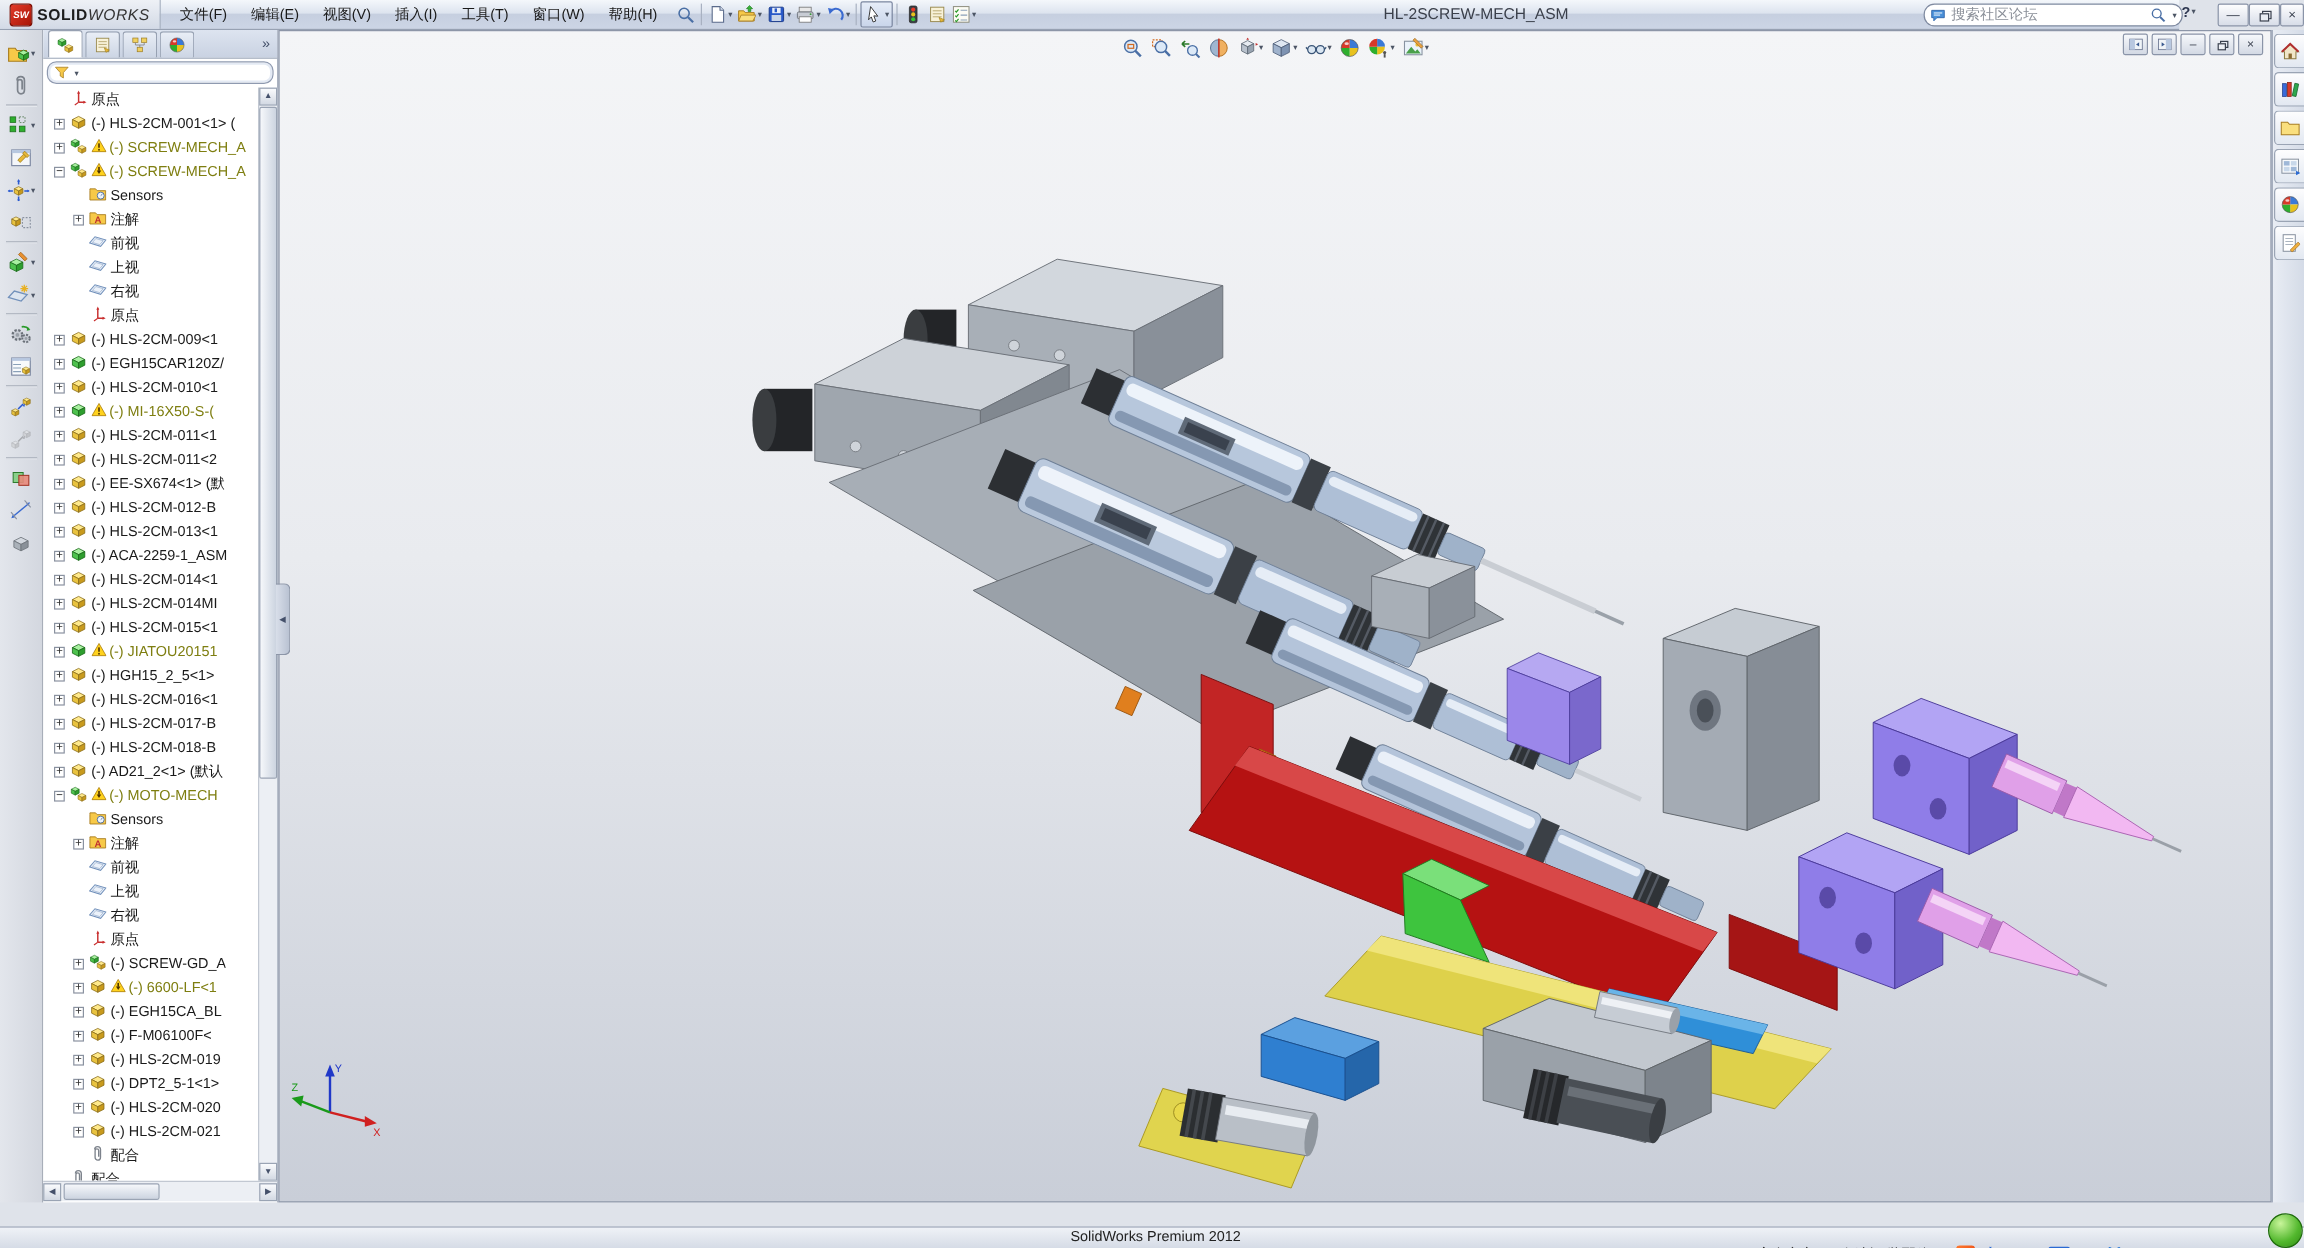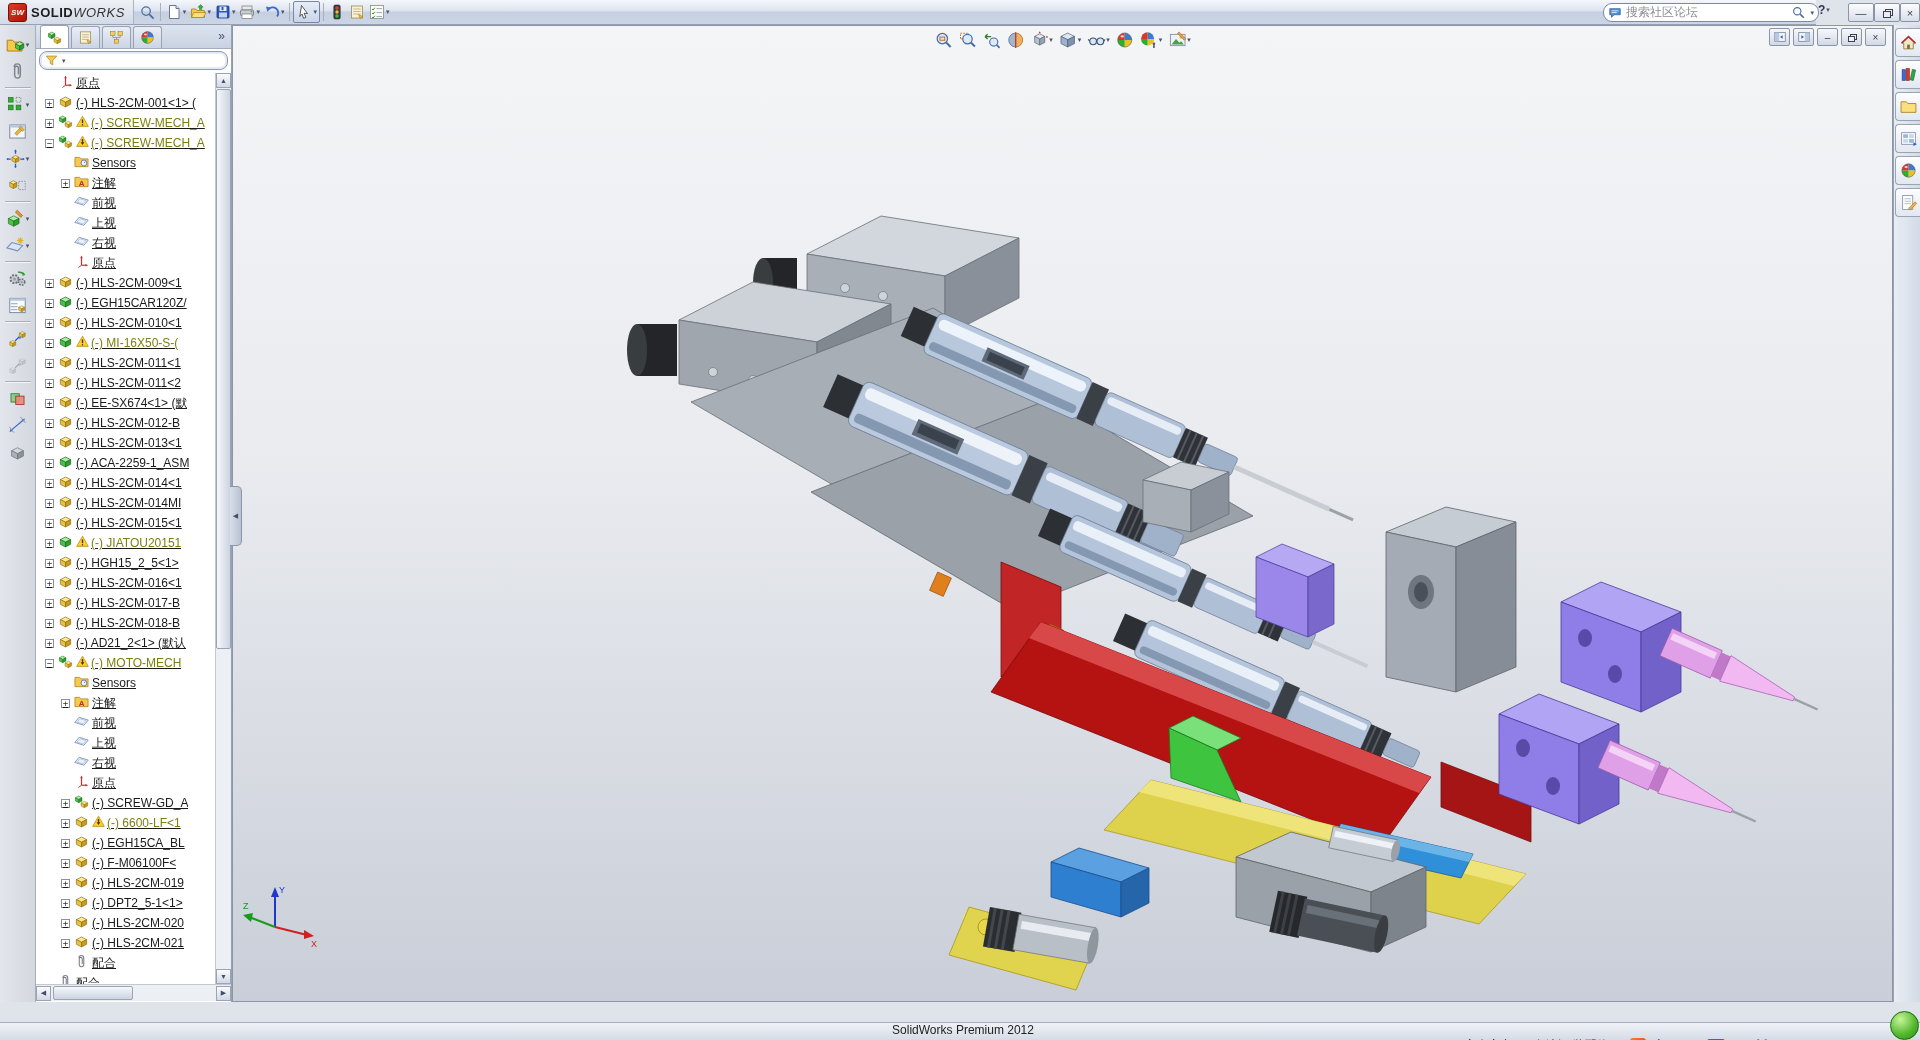--- a/index.html
+++ b/index.html
@@ -50,21 +50,21 @@
     background:linear-gradient(#dde4f0,#c9d2e2);border-bottom:1px solid #a4adbd;
     display:flex;align-items:flex-end;padding-left:4px;gap:2px;}
   .fmtab{width:27px;height:21px;border:1px solid #97a1b2;border-bottom:none;border-radius:3px 3px 0 0;
     background:linear-gradient(#e9eef6,#ccd5e4);display:flex;align-items:center;justify-content:center;}
   .fmtab.active{background:#fff;height:22px;}
   .fm-overflow{margin-left:auto;margin-right:4px;color:#44506a;font-size:12px;align-self:center;}
   .fm-filter{position:absolute;left:3px;top:26px;right:3px;height:17px;border:1px solid #8f9ab0;
     border-radius:8px;background:#fff;display:flex;align-items:center;padding:0 5px;gap:3px;
     box-shadow:0 0 0 2px #e4eaf4 inset;}
   #tree{position:absolute;left:1px;top:48px;right:16px;bottom:18px;overflow:hidden;background:#fff;}
-  .row{height:20px;display:flex;align-items:center;white-space:nowrap;cursor:default;text-decoration:underline;}
+  .row{height:20px;display:flex;align-items:center;white-space:nowrap;cursor:default;}
   .exp{width:9px;height:9px;box-sizing:border-box;border:1px solid #8a92a0;background:#fff;
     font-size:9px;line-height:7px;text-align:center;color:#333;margin-right:4px;flex:none;
     font-family:"DejaVu Sans Mono",monospace;}
   .expsp{width:13px;flex:none;}
   .ticon{margin-right:3px;flex:none;}
   .wicon{margin-right:2px;flex:none;}
   .tlabel{font-size:12px;overflow:hidden;text-overflow:clip;}
   .olive{color:#7e7e10;}
   
   .sbv{position:absolute;right:0;top:48px;bottom:18px;width:15px;background:#eceff4;border-left:1px solid #c2c8d2;}
@@ -457,20 +457,29 @@
 </defs>
 </svg>
 
 <div id="app">
 
   <div id="titlebar">
     <div class="logo">
       <span class="logo-badge">SW</span>
       <span class="brand"><b>SOLID</b><i>WORKS</i></span>
     </div>
+    <div id="menus">
+        <span class="menu-item">文件(F)</span>
+        <span class="menu-item">编辑(E)</span>
+        <span class="menu-item">视图(V)</span>
+        <span class="menu-item">插入(I)</span>
+        <span class="menu-item">工具(T)</span>
+        <span class="menu-item">窗口(W)</span>
+        <span class="menu-item">帮助(H)</span>
+      </div>
     <span class="tbtn" style="margin-left:4px;">
       <svg width="15" height="15">
           <use href="#s-maglass"></use>
         </svg>
     </span>
     <span class="tb-sep"></span>
     <div id="stdbar" style="display:flex;align-items:center;">
         <span class="tbtn">
           <svg width="16" height="16">
             <use href="#s-new" xlink:href="#s-new"></use>
@@ -519,20 +528,21 @@
             <use href="#s-sheet" xlink:href="#s-sheet"></use>
           </svg>
         </span>
         <span class="tbtn">
           <svg width="16" height="16">
             <use href="#s-options" xlink:href="#s-options"></use>
           </svg>
           <span class="dd">▾</span>
         </span>
       </div>
+    <div id="doc-title">HL-2SCREW-MECH_ASM</div>
     <div id="searchbox">
       <svg width="14" height="14">
           <use href="#s-bubble"></use>
         </svg>
       <span id="search-ph">搜索社区论坛</span>
       <svg width="13" height="13">
           <use href="#s-maglass"></use>
         </svg>
       <span class="dd">▾</span>
     </div>

